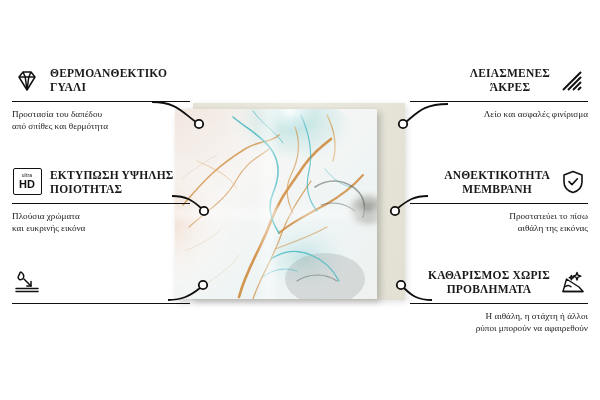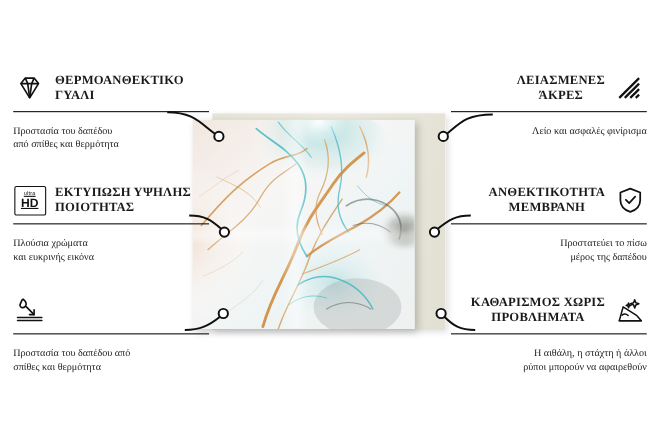--- a/index.html
+++ b/index.html
@@ -112,34 +112,33 @@
   .rule {
     height: 0;
     border-top: 1.4px solid #12100f;
     margin-top: 5px;
   }
 
   .feat-desc {
     font-size: 9.2px;
     line-height: 11.6px;
     color: #222;
-    margin-top: 12px;
+    margin-top: 7px;
     white-space: pre-line;
   }
 
   
   .icon {
     flex: 0 0 auto;
     width: 30px;
     height: 26px;
     display: flex;
-    align-items: center;
+    align-items: flex-end;
     justify-content: center;
     color: #111;
-    text-decoration: underline;
   }
   .icon svg { display: block; }
 
   .hd-badge {
     border: 1.6px solid #111;
     border-radius: 2px;
     width: 27px;
     height: 25px;
     display: flex;
     flex-direction: column;
@@ -310,22 +309,20 @@
             <path d="M8,3 C11,5 11.6,8 9.8,9.8 C8.2,11.4 5.6,10.8 5.2,8.8 C4.9,7.2 6.2,6.4 6.6,4.6 C6.8,3.8 7.4,3.2 8,3 Z"></path>
             <path d="M11,10 L18,17"></path>
             <path d="M18,17 L18,12.6 M18,17 L13.8,17"></path>
             <path d="M3,19.6 L25,19.6"></path>
             <path d="M3,22.4 L25,22.4"></path>
           </g>
         </svg>
       </span>
     </div>
     <div class="rule"></div>
-    <div class="feat-desc">Προστασία του δαπέδου από
-σπίθες και θερμότητα</div>
   </div>
 
   <div class="feature right" style="top:64px">
     <div class="feat-head">
       <span class="feat-title">ΛΕΙΑΣΜΕΝΕΣ
 ΆΚΡΕΣ</span>
       <span class="icon">
         <svg width="26" height="24" viewBox="0 0 26 24">
           <g stroke="#111" stroke-width="2" stroke-linecap="butt">
             <path d="M3,21 L21,3"></path>
@@ -348,21 +345,21 @@
         <svg width="26" height="26" viewBox="0 0 26 26">
           <g fill="none" stroke="#111" stroke-width="1.6" stroke-linecap="round" stroke-linejoin="round">
             <path d="M13,2.5 L22,6 L22,13 C22,18.6 18,22 13,23.6 C8,22 4,18.6 4,13 L4,6 Z"></path>
             <path d="M9,12.6 L12,15.6 L17.4,9.8"></path>
           </g>
         </svg>
       </span>
     </div>
     <div class="rule"></div>
     <div class="feat-desc">Προστατεύει το πίσω
-μέρος της δαπέδου</div>
+αιθάλη της εικόνας</div>
   </div>
 
   <div class="feature right" style="top:266px">
     <div class="feat-head">
       <span class="feat-title">ΚΑΘΑΡΙΣΜΟΣ ΧΩΡΙΣ
 ΠΡΟΒΛΗΜΑΤΑ</span>
       <span class="icon">
         <svg width="28" height="26" viewBox="0 0 28 26">
           <g fill="none" stroke="#111" stroke-width="1.4" stroke-linecap="round" stroke-linejoin="round">
             <path d="M4,22.5 L7.5,10 L20,18 L24,22.5 Z"></path>

